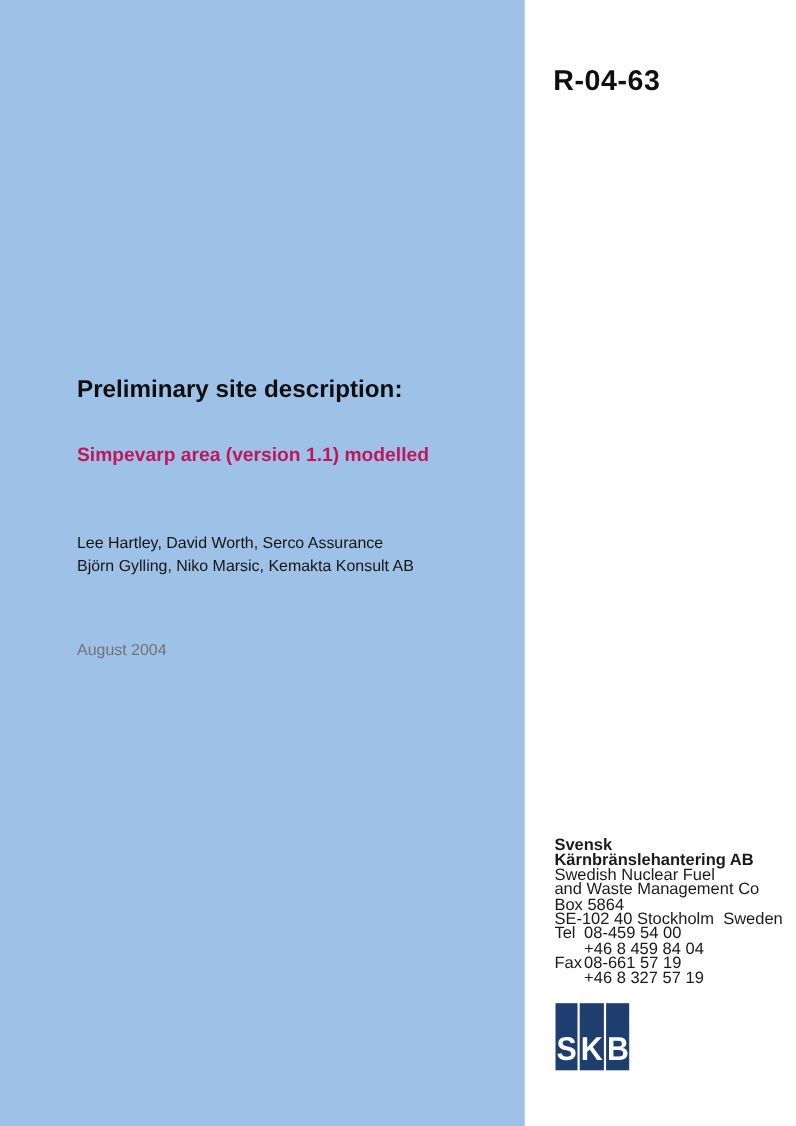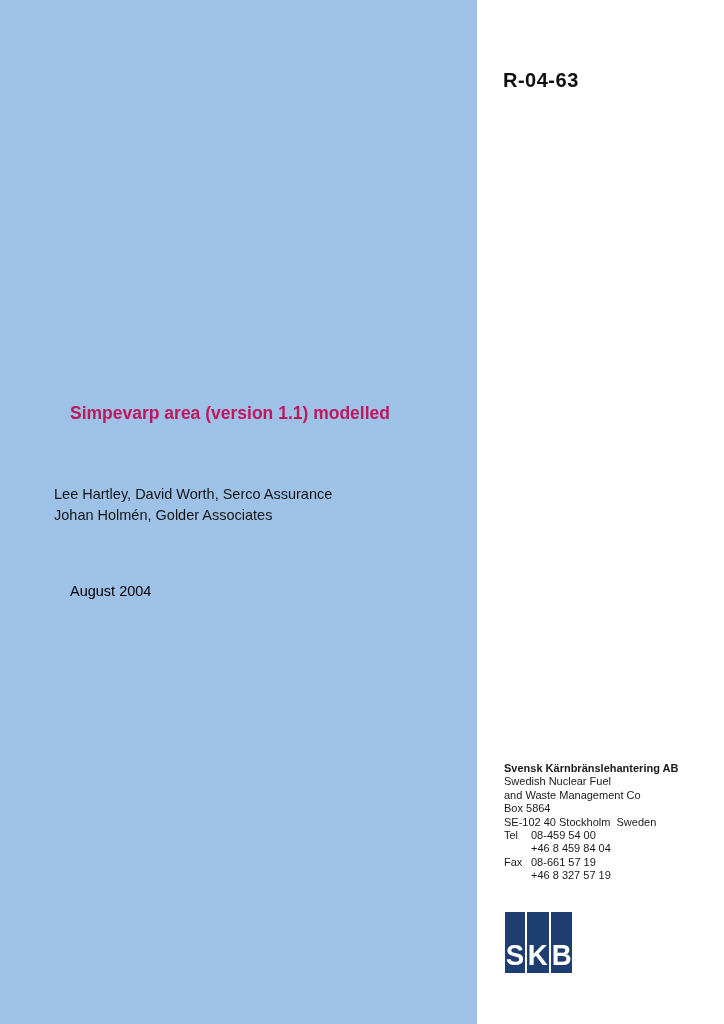--- a/index.html
+++ b/index.html
@@ -18,22 +18,22 @@
     background: #ffffff;
   }
   .blue-panel {
     position: absolute;
     left: 0; top: 0;
     width: 477px; height: 1024px;
     background: #9ec2e7;
   }
   .report-number {
     position: absolute;
-    left: 503px; top: 69px;
-    font-size: 20px;
+    left: 503px; top: 58px;
+    font-size: 26px;
     font-weight: bold;
     color: #0f0f0f;
     letter-spacing: 0.5px;
     text-align: center;
   }
   .title-block {
     position: absolute;
     left: 70px; top: 339px;
     font-size: 22px;
     line-height: 30px;
@@ -43,35 +43,35 @@
   .subtitle-block {
     position: absolute;
     left: 70px; top: 402px;
     font-size: 17.5px;
     line-height: 23px;
     font-weight: bold;
     color: #be185d;
   }
   .authors-block {
     position: absolute;
-    left: 54px; top: 484px;
+    left: 70px; top: 484px;
     font-size: 14.5px;
     line-height: 21px;
     color: #151515;
   }
   .date-line {
     position: absolute;
     left: 70px; top: 583px;
     font-size: 14.5px;
-    color: #000000;
+    color: #737373;
   }
   .address-block {
     position: absolute;
     left: 504px; top: 762px;
-    font-size: 11px;
+    font-size: 15px;
     line-height: 13.4px;
     color: #1a1a1a;
     width: 200px;
   }
   .address-block .company { font-weight: bold; }
   .addr-line { white-space: pre; }
   .contact-grid {
     display: grid;
     grid-template-columns: 27px auto;
   }
@@ -102,29 +102,30 @@
 </head>
 <body>
 
 <div class="page">
 
   <div class="blue-panel"></div>
 
   <div class="report-number">R-04-63</div>
 
   <div class="title-block">
+    <div>Preliminary site description:</div>
   </div>
 
   <div class="subtitle-block">
     <div>Simpevarp area (version 1.1) modelled</div>
   </div>
 
   <div class="authors-block">
     <div>Lee Hartley, David Worth, Serco Assurance</div>
-    <div>Johan Holmén, Golder Associates</div>
+    <div>Björn Gylling, Niko Marsic, Kemakta Konsult AB</div>
   </div>
 
   <div class="date-line">August 2004</div>
 
   <div class="address-block">
     <div class="company">Svensk Kärnbränslehantering AB</div>
     <div class="addr-line">Swedish Nuclear Fuel</div>
     <div class="addr-line">and Waste Management Co</div>
     <div class="addr-line">Box 5864</div>
     <div class="addr-line">SE-102 40 Stockholm  Sweden</div>

